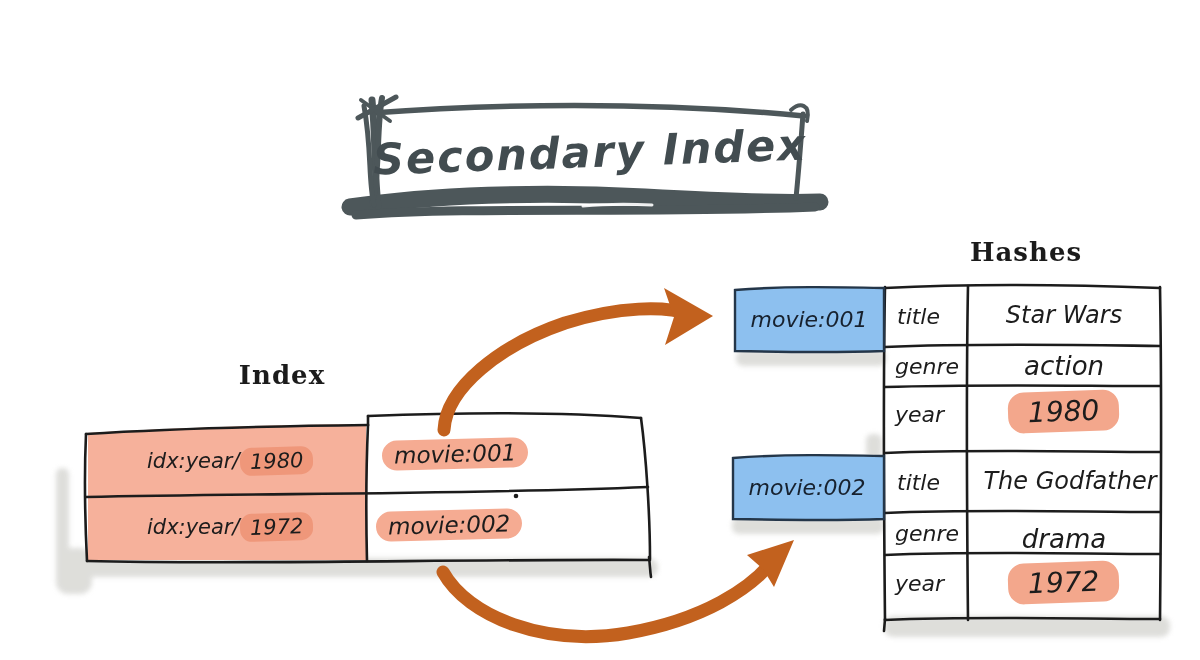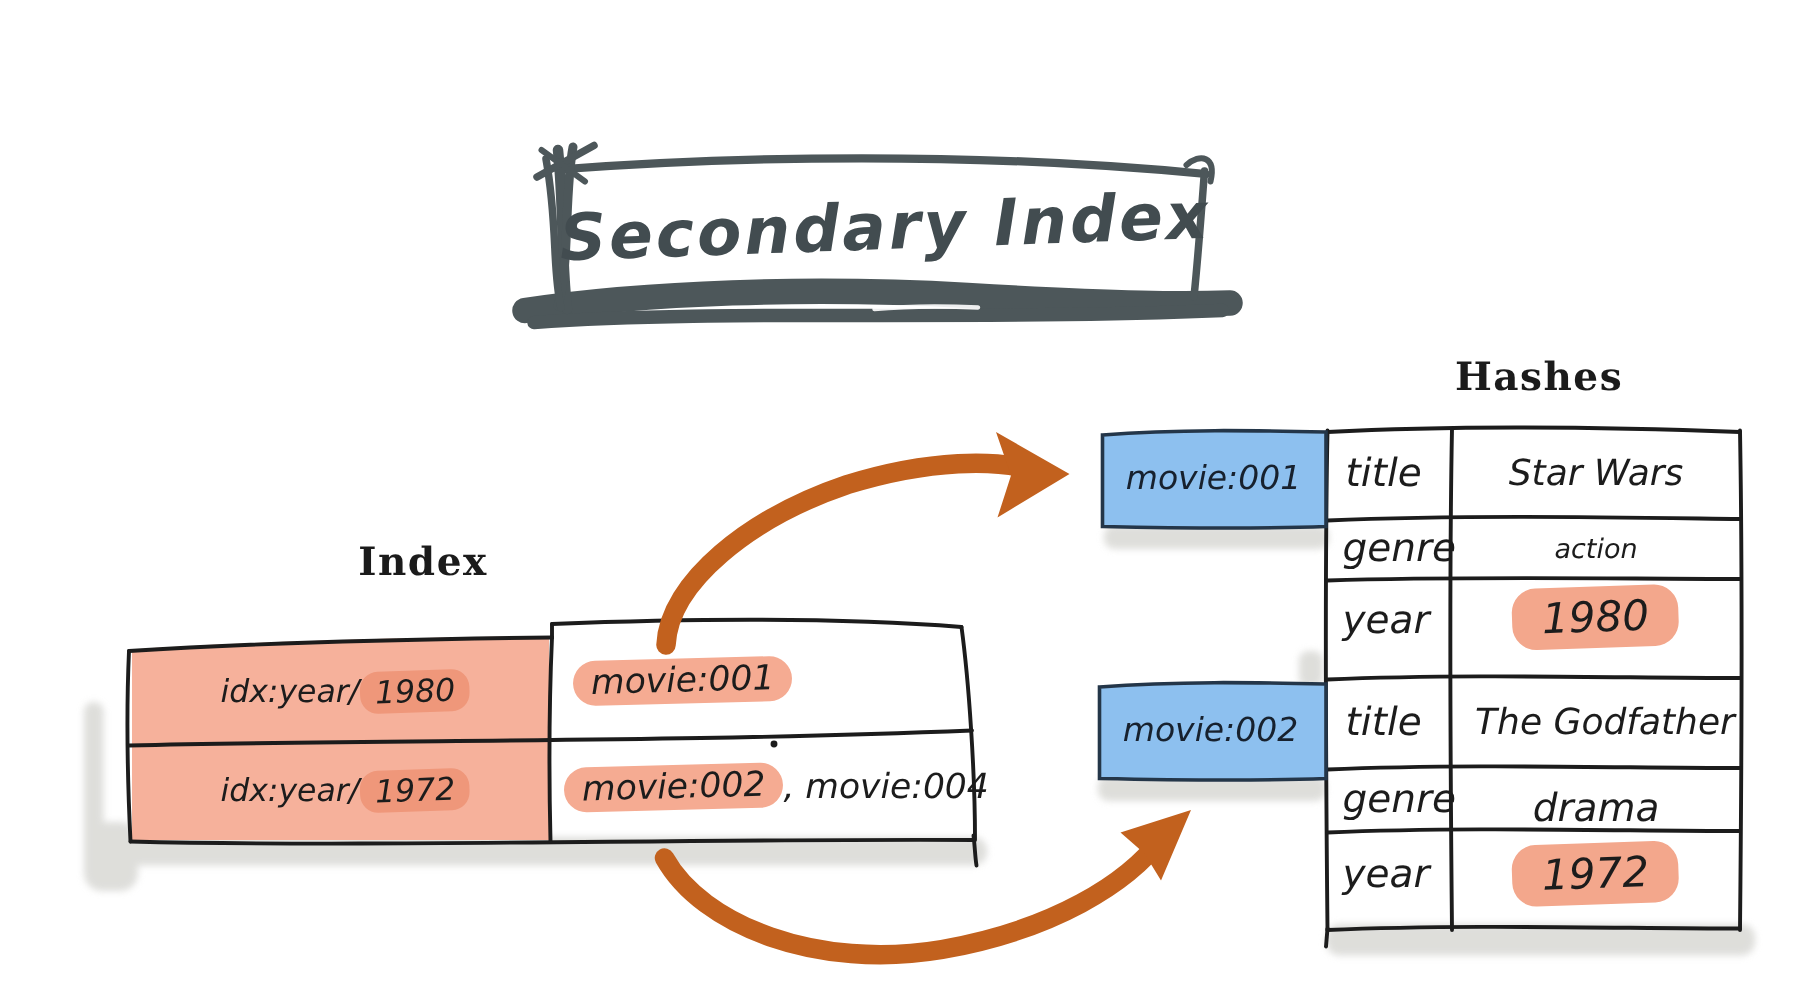--- a/index.html
+++ b/index.html
@@ -15,21 +15,21 @@
                 transform:rotate(-2deg);letter-spacing:2px;}
   .hand-lg{font-size:21px;}
   .hand-md{font-size:23px;}
   .hl-year{background:#ef977a;border-radius:12px;padding:2px 10px;display:inline-block;
            transform:rotate(-2deg);}
   .pill{background:#f5ab92;border-radius:15px;padding:2px 12px;display:inline-block;
         transform:rotate(-1.5deg);}
   .blob{background:#f3a78c;border-radius:16px;padding:4px 20px;display:inline-block;
         transform:rotate(-2deg);}
   .keytext{font-size:22px;color:#17212e;}
-  .fieldtext{font-size:26px;}
+  .fieldtext{font-size:22px;}
 </style>
 </head>
 <body>
 
 <div class="stage">
 
   <svg width="1200" height="660" viewBox="0 0 1200 660">
     <defs>
       <filter id="blur3" x="-30%" y="-30%" width="160%" height="160%">
         <feGaussianBlur stdDeviation="2.6"></feGaussianBlur>
@@ -120,30 +120,29 @@
       <span class="pill">movie:001</span>
       <span></span>
     </div>
 
   <div class="txt center hand-lg" style="left:98px;top:503px;width:264px;height:48px;">
       <span>idx:year/</span>
       <span class="hl-year">1972</span>
     </div>
   <div class="txt hand-md" style="left:376px;top:505px;width:270px;height:40px;">
       <span class="pill">movie:002</span>
-      <span>, movie:004</span>
     </div>
 
   <div class="txt center keytext" style="left:740px;top:292px;width:138px;height:54px;">movie:001</div>
   <div class="txt center keytext" style="left:738px;top:460px;width:138px;height:54px;">movie:002</div>
 
   <div class="txt fieldtext" style="left:897px;top:290px;width:66px;height:52px;">title</div>
   <div class="txt center" style="left:974px;top:288px;width:180px;height:54px;font-size:24px;">Star Wars</div>
   <div class="txt fieldtext" style="left:895px;top:348px;width:66px;height:36px;">genre</div>
-  <div class="txt center" style="left:974px;top:347px;width:180px;height:38px;font-size:18px;">action</div>
+  <div class="txt center" style="left:974px;top:347px;width:180px;height:38px;font-size:26px;">action</div>
   <div class="txt fieldtext" style="left:895px;top:392px;width:66px;height:44px;">year</div>
   <div class="txt center" style="left:974px;top:388px;width:180px;height:46px;font-size:28px;">
       <span class="blob">1980</span>
     </div>
 
   <div class="txt fieldtext" style="left:897px;top:456px;width:66px;height:52px;">title</div>
   <div class="txt center" style="left:970px;top:456px;width:200px;height:50px;font-size:24px;">The Godfather</div>
   <div class="txt fieldtext" style="left:895px;top:514px;width:66px;height:38px;">genre</div>
   <div class="txt center" style="left:974px;top:513px;width:180px;height:52px;font-size:26px;">drama</div>
   <div class="txt fieldtext" style="left:895px;top:560px;width:66px;height:46px;">year</div>

